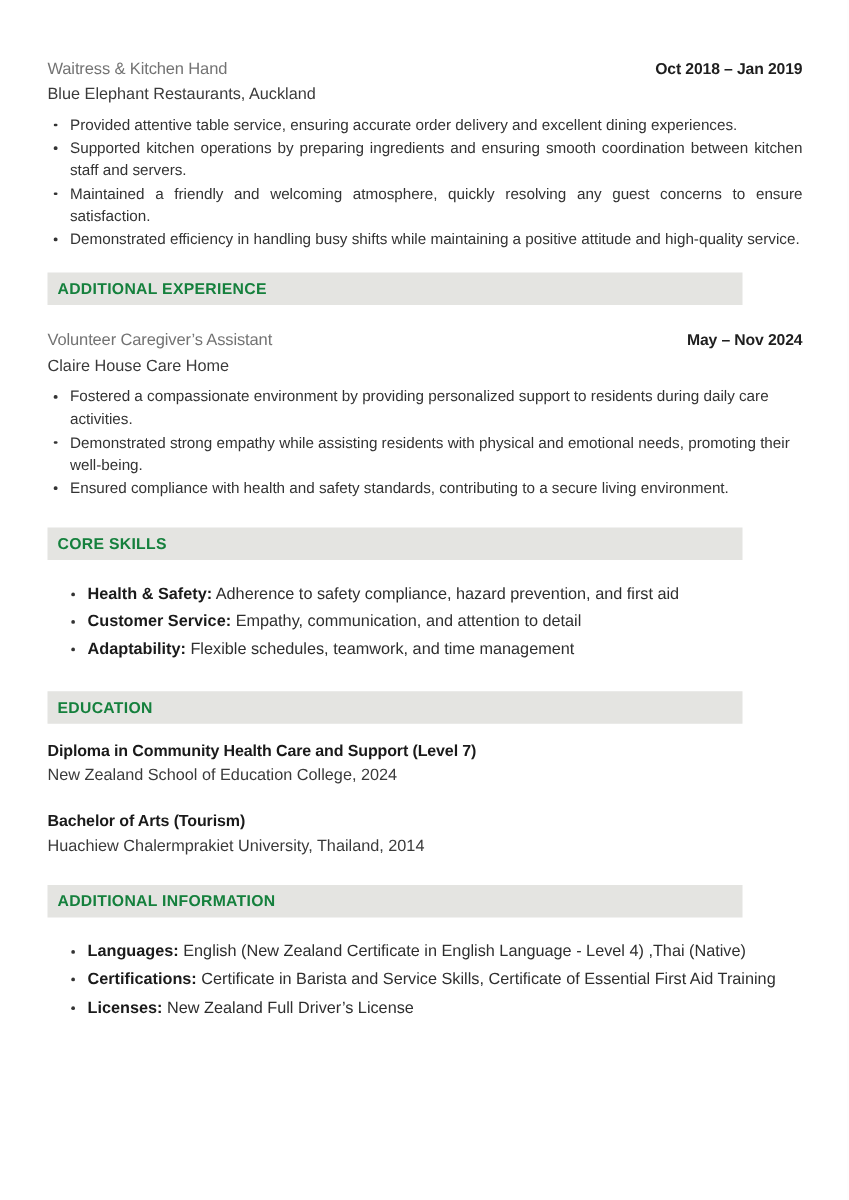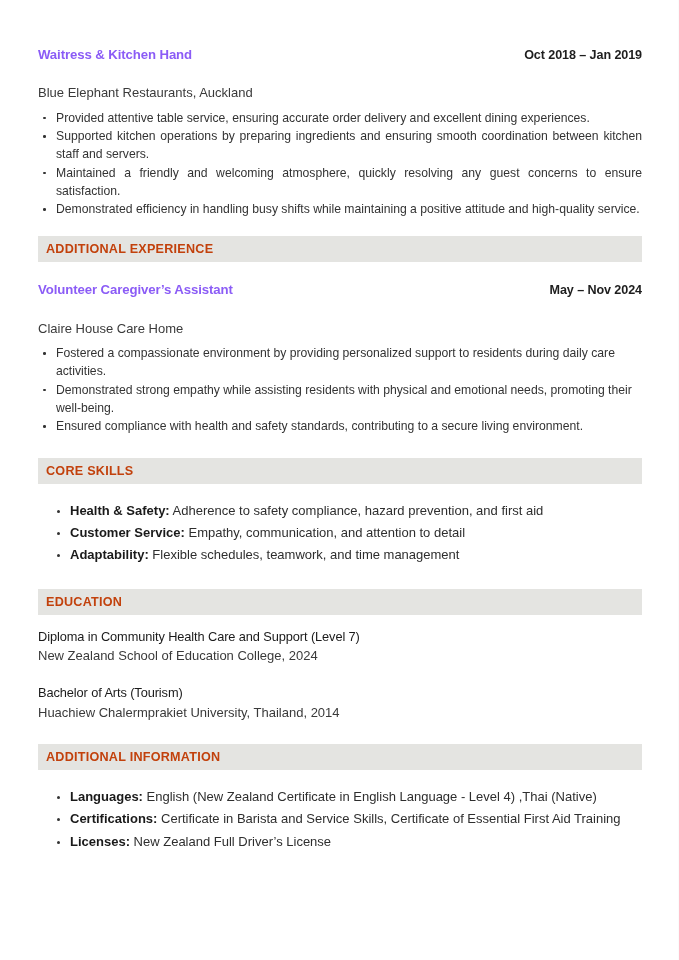--- a/index.html
+++ b/index.html
@@ -31,38 +31,38 @@
 
   
   .entry-head {
     display: flex;
     align-items: baseline;
     justify-content: space-between;
     width: 100%;
   }
   .entry-title {
     font-size: 13.2px;
-    font-weight: bold;
-    color: #8b5cf6;
+    font-weight: normal;
+    color: #737373;
     letter-spacing: -0.1px;
     line-height: 1.45;
   }
   .entry-date {
     font-size: 12.6px;
     font-weight: bold;
     color: #1e1e1e;
     white-space: nowrap;
     letter-spacing: -0.1px;
   }
   .entry-sub {
     font-size: 13px;
     font-weight: normal;
     color: #3a3a3a;
     line-height: 1.5;
-    margin-top: 19px;
+    margin-top: 1px;
   }
 
   
   ul.bullets {
     list-style: none;
     margin: 6px 0 0 0;
     padding: 0;
   }
   ul.bullets > li {
     position: relative;
@@ -103,29 +103,29 @@
     color: #1a1a1a;
   }
 
   
   .section-bar {
     background: #e4e4e1;
     padding: 6px 0 6px 8px;
     font-size: 12.6px;
     font-weight: bold;
     letter-spacing: 0.25px;
-    color: #c2410c;
-    width: 604px;
+    color: #15803d;
+    width: 556px;
     box-sizing: border-box;
   }
 
   
   .edu-title {
     font-size: 12.8px;
-    font-weight: normal;
+    font-weight: bold;
     color: #1a1a1a;
     line-height: 1.5;
     letter-spacing: -0.1px;
   }
   .edu-sub {
     font-size: 13px;
     color: #3a3a3a;
     line-height: 1.5;
   }
 

